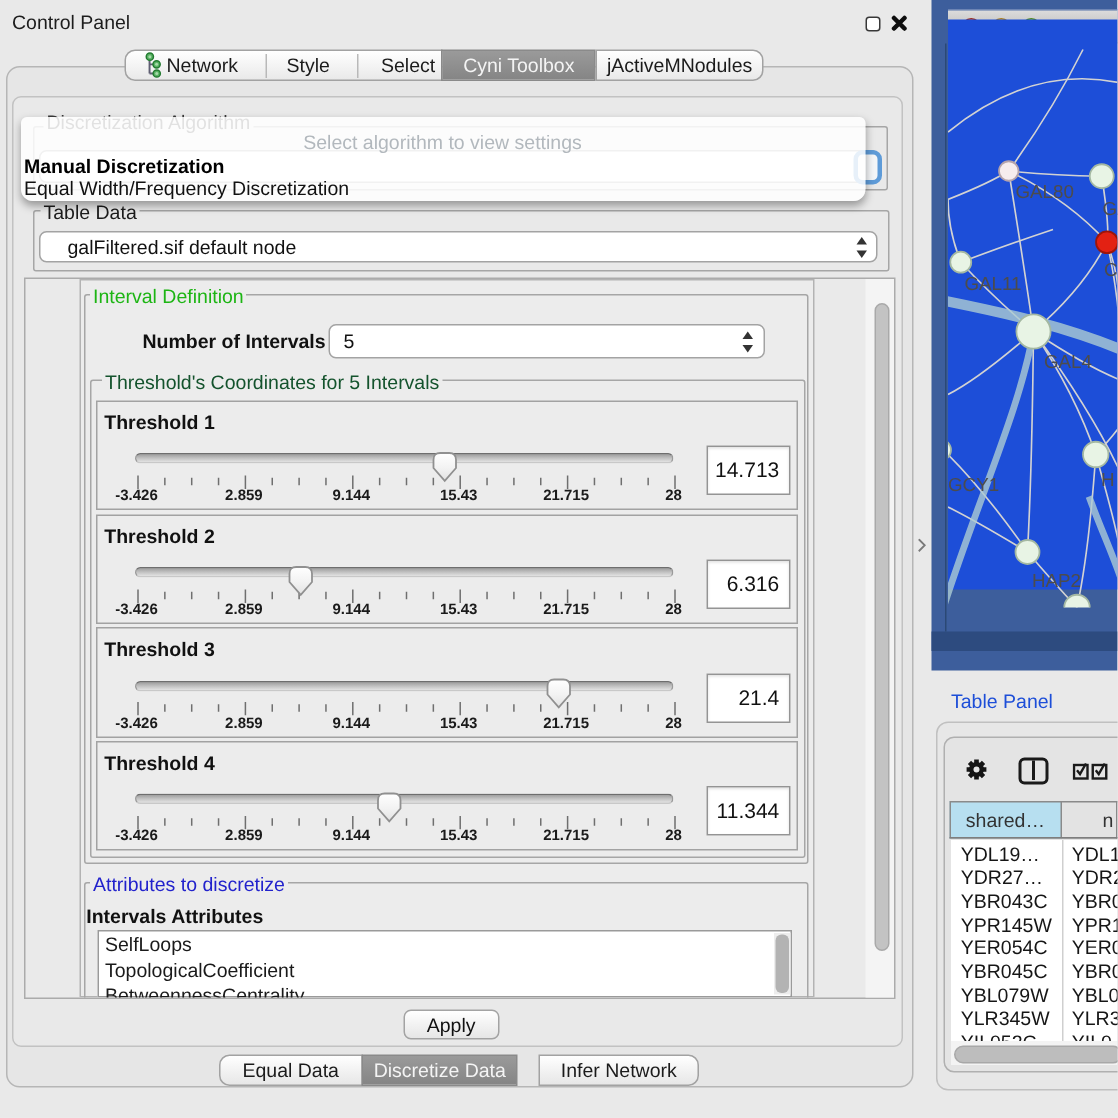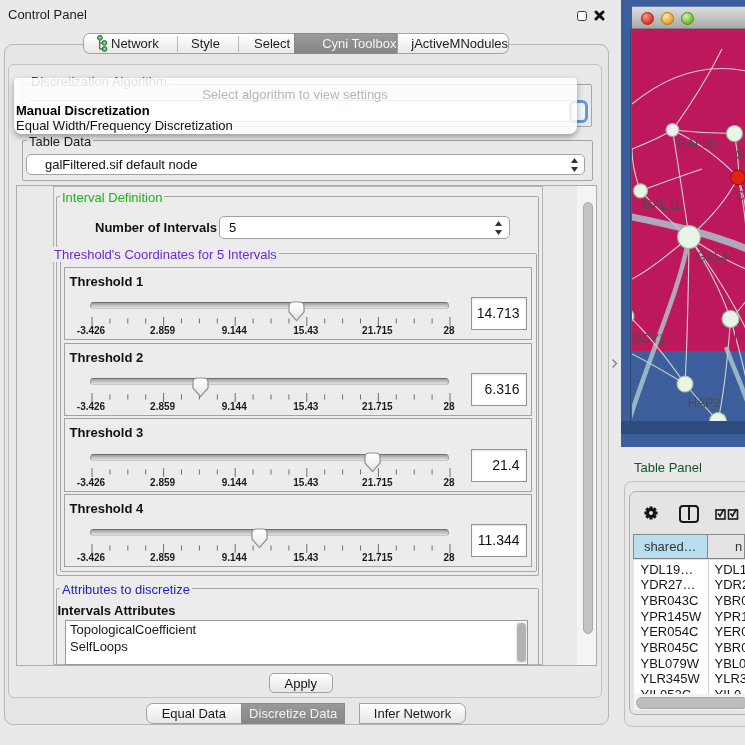--- a/index.html
+++ b/index.html
@@ -6,21 +6,21 @@
 .abs{position:absolute}
 #stage{position:relative;width:745px;height:745px}
 
 #cp-title{left:8px;top:7px;font-size:13px;color:#1d1d1d}
 #outer{left:4px;top:44px;width:605px;height:681px;background:#e6e6e6;
  border:1px solid #b6b6b6;border-radius:9px}
 #inner{left:8px;top:64px;width:594px;height:634px;background:#e9e9e9;
  border:1px solid #c2c2c2;border-radius:6px}
 
 .tabrow{top:32.5px;height:21px;font-size:13px;color:#1b1b1b}
-.tab{position:absolute;top:0;height:21px;line-height:20px;text-align:right;
+.tab{position:absolute;top:0;height:21px;line-height:20px;text-align:center;
  background:linear-gradient(180deg,#ffffff,#f2f2f2 60%,#e9e9e9);border:1px solid #a2a2a2}
 .tabdark{background:linear-gradient(180deg,#9a9a9a,#858585);color:#f4f4f4;border-color:#8a8a8a}
 .tsep{position:absolute;top:3px;height:16px;width:1px;background:#b9b9b9}
 
 .group{position:absolute;border:1px solid #a6a6a6;border-radius:2px}
 .glabel{position:absolute;font-size:13px;background:#e9e9e9;padding:0 2px}
 .combo{position:absolute;background:#fff;border:1px solid #a3a3a3;border-radius:5px;
  font-size:13px;color:#111}
 
 .tbox{position:absolute;left:63.5px;width:468.5px;height:73.4px;border:1px solid #a2a2a2;background:#ececec}
@@ -42,22 +42,22 @@
  background:linear-gradient(180deg,#ffffff,#f0f0f0 60%,#e7e7e7);border:1px solid #a2a2a2;border-radius:6px;color:#1b1b1b}
 .btab.tabdark{background:linear-gradient(180deg,#9a9a9a,#858585);color:#f4f4f4;border-color:#8a8a8a}
 
 #popup{left:13.5px;top:78px;width:563px;height:56px;background:rgba(255,255,255,0.85);
  border-radius:4px 4px 8px 8px;box-shadow:0 3px 6px rgba(0,0,0,0.35)}
 
 #netframe{left:620.5px;top:0;width:124.5px;height:447px;background:#3d5e9c}
 #nettitle{left:631.5px;top:7px;width:113.5px;height:22px;
  background:linear-gradient(180deg,#dcdcdc,#c6c6c6 45%,#a9a9a9);border-bottom:1px solid #828282}
 .light{position:absolute;top:4.5px;width:13px;height:13px;border-radius:50%}
-#netcanvas{left:631.5px;top:29px;width:113.5px;height:322px;background:#be185d}
-#tp-title{left:634px;top:460px;font-size:13px;color:#14532d}
+#netcanvas{left:631.5px;top:13px;width:113.5px;height:380px;background:#1d4ed8}
+#tp-title{left:634px;top:460px;font-size:13px;color:#1d4ed8}
 #tp-outer{left:624px;top:481px;width:140px;height:246px;background:#e7e7e7;border:1px solid #c0c0c0;border-radius:8px}
 #tp-box{left:628.5px;top:490.5px;width:135px;height:224px;background:#e4e4e4;border:1px solid #b0b0b0;border-radius:7px}
 .trow{position:absolute;left:633.5px;width:111.5px;height:15.7px;font-size:13px;color:#161616;line-height:15.7px}
 .trow .c1{position:absolute;left:7px}
 .trow .c2{position:absolute;left:81px}
 </style></head><body>
 <div id="stage">
 
 <div class="abs" id="cp-title">Control Panel</div>
 <div class="abs" style="left:577px;top:10.5px;width:10px;height:10px;border:1.8px solid #383838;border-radius:2.5px;background:#fff"></div>
@@ -115,21 +115,21 @@
 <div class="abs" style="left:95px;top:220px;font-size:13px;font-weight:bold;color:#111">Number of Intervals</div>
 <div class="combo" style="left:219px;top:215.5px;width:291px;height:23px;line-height:21px">
  <span style="padding-left:9px">5</span>
  <svg class="abs" style="right:6px;top:3px" width="9" height="16" viewBox="0 0 9 16">
   <path d="M4.5,1 L8,6 L1,6 Z" fill="#333"></path>
         <path d="M4.5,15 L8,10 L1,10 Z" fill="#333"></path>
       </svg>
 </div>
 
 <div class="group" style="left:59.5px;top:253px;width:477px;height:319px;background:#ececec"></div>
-<div class="glabel" style="left:52px;top:246.5px;color:#6d28d9;background:#ececec">Threshold's Coordinates for 5 Intervals</div>
+<div class="glabel" style="left:68px;top:246.5px;color:#14532d;background:#ececec">Threshold's Coordinates for 5 Intervals</div>
 
 <div class="tbox" style="top:266.8px">
 <div class="ttitle">Threshold 1</div>
 <div class="track"></div>
 <svg class="ticksvg" width="469" height="58" viewBox="0 0 469 58">
         <rect x="26.5" y="49" width="1" height="9" fill="#6f6f6f"></rect>
         <rect x="44.4" y="50.5" width="1" height="5" fill="#6f6f6f"></rect>
         <rect x="62.3" y="50.5" width="1" height="5" fill="#6f6f6f"></rect>
         <rect x="80.2" y="50.5" width="1" height="5" fill="#6f6f6f"></rect>
         <rect x="98.1" y="49" width="1" height="9" fill="#6f6f6f"></rect>
@@ -299,22 +299,23 @@
  <path d="M1,11 L1,5.5 Q1,1 5.5,1 L11.5,1 Q16,1 16,5.5 L16,11 L8.5,19.6 Z" fill="url(#tg493)" stroke="#909090" stroke-width="1.2"></path>
 </svg>
 <div class="tfield">11.344</div>
 </div>
 
 <div class="abs" style="left:17px;top:578px;width:579px;height:87px;overflow:hidden">
  <div class="group" style="left:39px;top:10px;width:483px;height:200px"></div>
  <div class="glabel" style="left:43px;top:3.5px;color:#2222cc;background:#ececec">Attributes to discretize</div>
  <div class="abs" style="left:40.5px;top:24.5px;font-size:13px;font-weight:bold;color:#111">Intervals Attributes</div>
  <div class="abs" id="attrlist" style="left:48px;top:41.5px">
-   <div>TopologicalCoefficient</div>
-        <div>SelfLoops</div>
+   <div>SelfLoops</div>
+        <div>TopologicalCoefficient</div>
+        <div>BetweennessCentrality</div>
  </div>
  <div class="abs" style="left:498.5px;top:43.5px;width:11px;height:41px;background:#ededed"></div>
  <div class="abs" style="left:499.5px;top:44.5px;width:9px;height:39px;background:#b3b3b3;border-radius:4px"></div>
 </div>
 
 <div class="abs" style="left:268.5px;top:672.5px;width:64.5px;height:20px;border:1px solid #a3a3a3;border-radius:5px;
  background:linear-gradient(180deg,#ffffff,#f1f1f1 55%,#e6e6e6);text-align:center;font-size:13px;line-height:19px;color:#111">Apply</div>
 
 <div class="btab" style="left:145.8px;width:96px;border-radius:7px 0 0 7px">Equal Data</div>
 <div class="btab tabdark" style="left:241.2px;width:104px;border-radius:0">Discretize Data</div>

